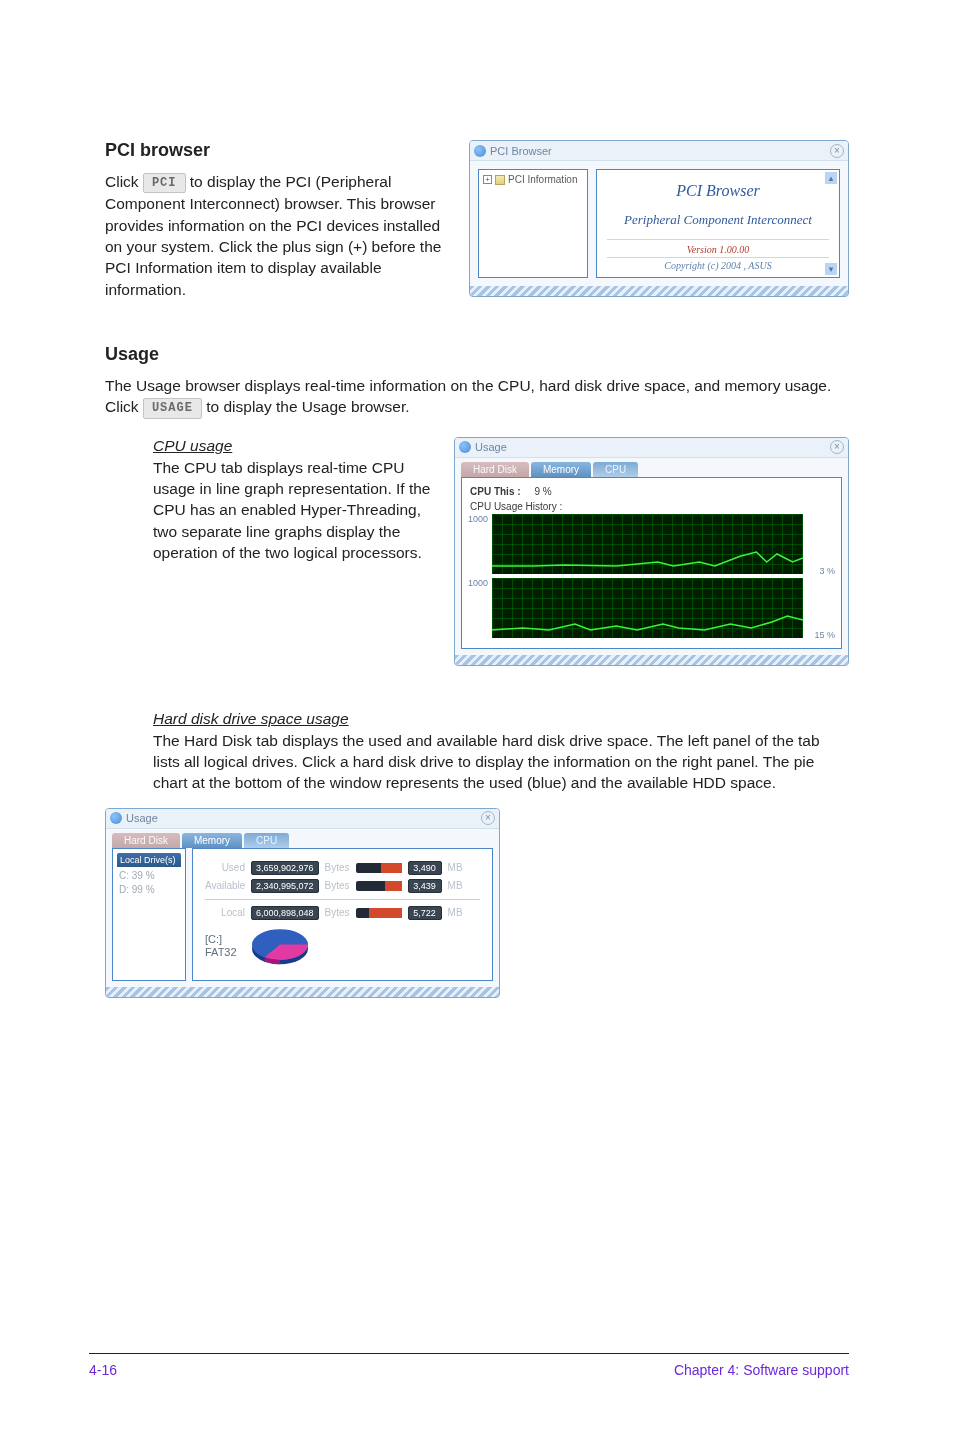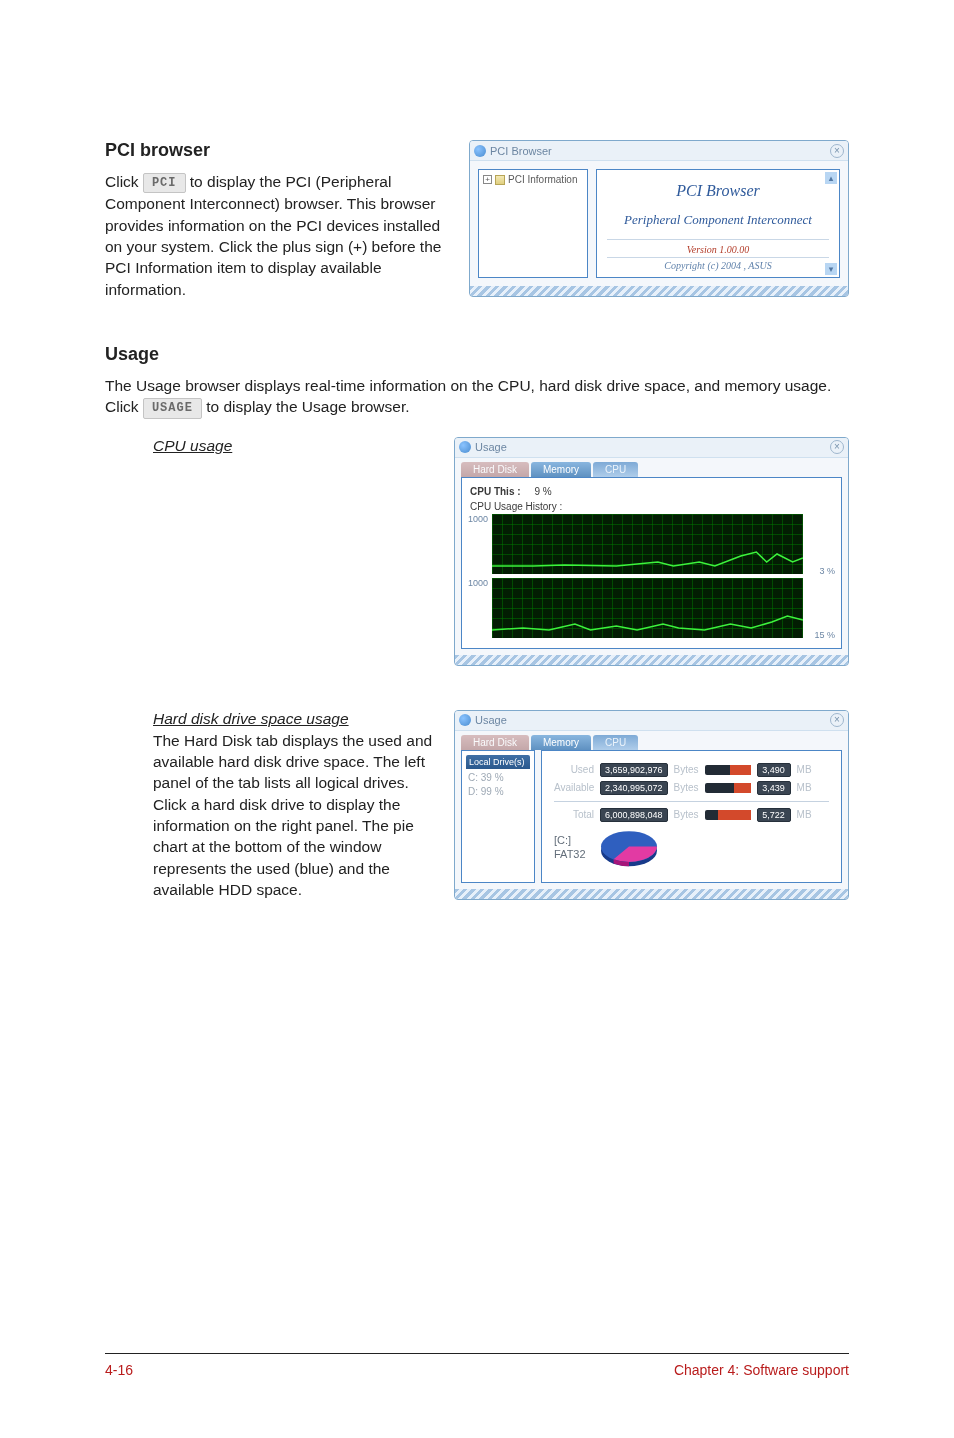--- a/index.html
+++ b/index.html
@@ -408,29 +408,29 @@
     line-height: 1.2;
   }
   .pie {
     width: 70px;
     height: 44px;
   }
 
   
   .page-footer {
     position: absolute;
-    left: 105px;
+    left: 89px;
     right: 105px;
     bottom: 60px;
     border-top: 1px solid #222;
     padding-top: 8px;
     display: flex;
     justify-content: space-between;
     font-size: 14px;
-    color: #b91c1c;
+    color: #6d28d9;
   }
 
 </style>
 </head>
 <body>
 
 <div class="row">
   <div class="text-col">
     <div class="section-title">PCI browser</div>
     <p>
@@ -472,20 +472,21 @@
 <div class="section-title">Usage</div>
 <p class="usage-body-text">
   <span>The Usage browser displays real-time information on the CPU, hard disk drive space, and memory usage. Click </span>
   <span class="inline-btn">USAGE</span>
   <span> to display the Usage browser.</span>
 </p>
 
 <div class="row">
   <div class="text-col indented-block">
     <span class="sub-underline">CPU usage</span>
+    <p class="body-text">The CPU tab displays real-time CPU usage in line graph representation. If the CPU has an enabled Hyper-Threading, two separate line graphs display the operation of the two logical processors.</p>
   </div>
 
   <div class="window-shell usage-window">
     <div class="win-titlebar">
       <div class="win-title-left">
         <span class="win-orb"></span>
         <span>Usage</span>
       </div>
       <span class="win-close">×</span>
     </div>
@@ -529,21 +530,21 @@
             </svg>
           </div>
         </div>
         <div class="pct-right">15 %</div>
       </div>
     </div>
     <div class="win-footer-hatch"></div>
   </div>
 </div>
 
-<div class="row" style="margin-bottom:0;">
+<div class="row" style="margin-bottom:0;flex-direction:column;">
   <div class="text-col indented-block">
     <span class="sub-underline">Hard disk drive space usage</span>
     <p class="body-text">The Hard Disk tab displays the used and available hard disk drive space. The left panel of the tab lists all logical drives. Click a hard disk drive to display the information on the right panel. The pie chart at the bottom of the window represents the used (blue) and the available HDD space.</p>
   </div>
 
   <div class="window-shell usage-window">
     <div class="win-titlebar">
       <div class="win-title-left">
         <span class="win-orb"></span>
         <span>Usage</span>
@@ -579,21 +580,21 @@
           <span class="inset">2,340,995,072</span>
           <span class="unit">Bytes</span>
           <span class="bar">
               <span style="width:35%"></span>
             </span>
           <span class="inset" style="min-width:34px">3,439</span>
           <span class="unit">MB</span>
         </div>
         <hr>
         <div class="stat-line">
-          <span class="cap">Total</span>
+          <span class="cap">Local</span>
           <span class="inset">6,000,898,048</span>
           <span class="unit">Bytes</span>
           <span class="bar">
               <span style="width:70%"></span>
             </span>
           <span class="inset" style="min-width:34px">5,722</span>
           <span class="unit">MB</span>
         </div>
 
         <div class="pie-wrap">

